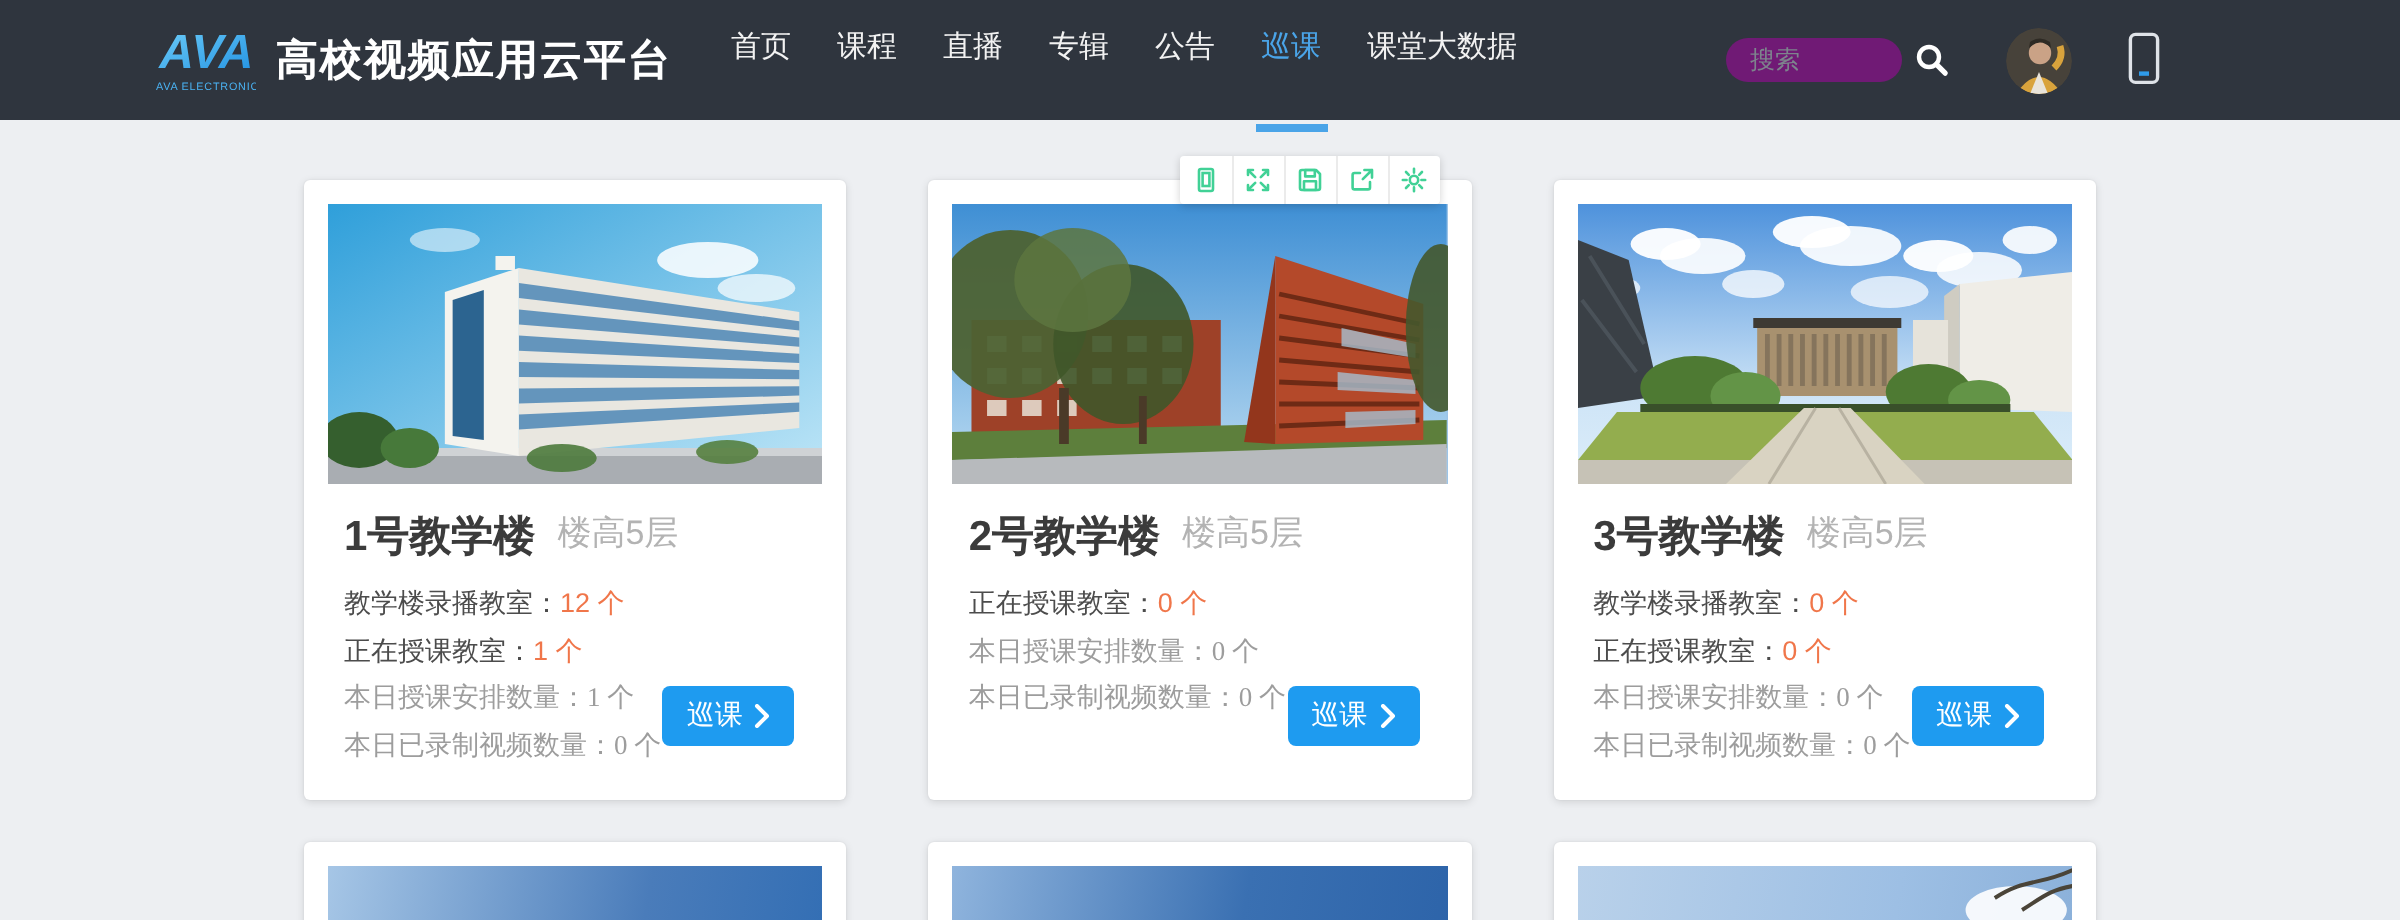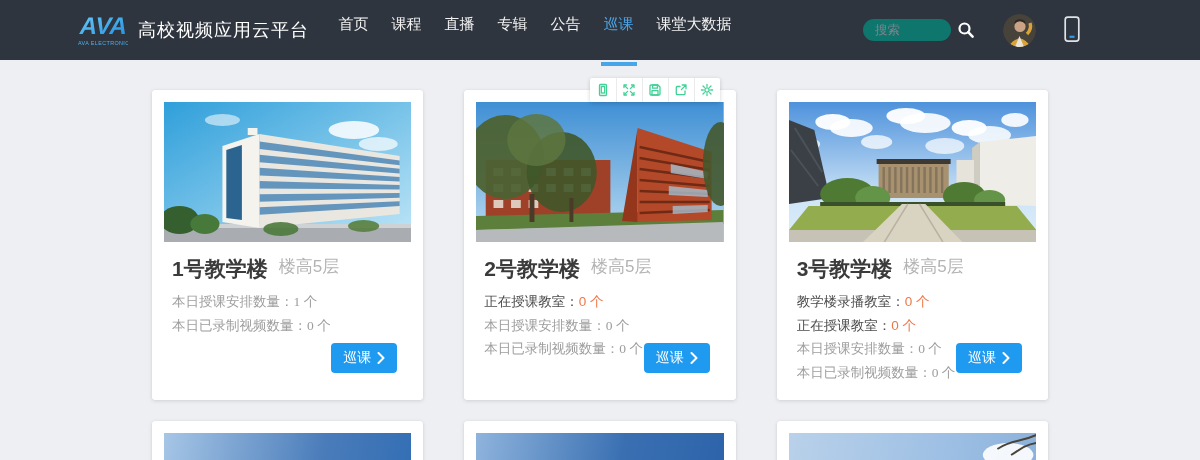--- a/index.html
+++ b/index.html
@@ -3,29 +3,29 @@
 <meta charset="utf-8">
 <style>
   * { margin:0; padding:0; box-sizing:border-box; }
   html,body { width:1200px; height:460px; overflow:hidden; background:#edeff2;
     font-family:"Liberation Sans","DejaVu Sans",sans-serif; }
 
   
   .navbar { height:60px; background:#2f353e; display:flex; align-items:center;
     padding:0 118px 0 74px; position:relative; }
   .brand { display:flex; align-items:center; gap:10px; }
-  .brand-title { color:#fff; font-size:18px; font-weight:400; letter-spacing:1px; white-space:nowrap; }
+  .brand-title { color:#fff; font-size:21px; font-weight:700; letter-spacing:1px; white-space:nowrap; }
   .nav-items { display:flex; height:72px; margin-left:18px; }
   .nav-item { position:relative; color:#f2f2f2; font-size:15px; line-height:60px;
     padding:0 1px; margin:0 10.5px; cursor:pointer; white-space:nowrap; }
   .nav-item.active { color:#4aa4e8; }
   .nav-item.active::after { content:""; position:absolute; left:-2px; right:-2px;
     bottom:0; height:4px; background:#4aa4e8; }
   .nav-right { margin-left:auto; display:flex; align-items:center; }
-  .search-pill { width:88px; height:22px; border-radius:11px; background:#0f766e;
+  .search-pill { width:88px; height:22px; border-radius:11px; background:#701a75;
     border:none; outline:none; color:#cfd3d8; font-size:12.5px; padding:0 12px; }
   .search-pill::placeholder { color:#7d848d; }
   .search-btn { background:none; border:none; margin-left:6px; cursor:pointer;
     display:flex; align-items:center; }
   .avatar { width:33px; height:33px; border-radius:50%; overflow:hidden;
     margin-left:28px; cursor:pointer; flex:none; }
   .phone-btn { background:none; border:none; margin-left:26px; cursor:pointer;
     display:flex; align-items:center; }
 
   
@@ -161,20 +161,22 @@
           <ellipse cx="42" cy="122" rx="15" ry="10" fill="#47793a"></ellipse>
           <ellipse cx="120" cy="127" rx="18" ry="7" fill="#4c7a3c" opacity=".9"></ellipse>
           <ellipse cx="205" cy="124" rx="16" ry="6" fill="#55803f" opacity=".9"></ellipse>
         </svg>
       </div>
       <div class="title-row">
         <h3 class="card-title">1号教学楼</h3>
         <span class="card-subtitle">楼高5层</span>
       </div>
       <div class="stats">
+        <div class="stat hl"><span>教学楼录播教室：</span><span class="val">12 个</span></div>
+        <div class="stat hl"><span>正在授课教室：</span><span class="val">1 个</span></div>
         <div class="stat dim"><span>本日授课安排数量：</span><span class="val">1 个</span></div>
         <div class="stat dim"><span>本日已录制视频数量：</span><span class="val">0 个</span></div>
       </div>
       <button class="patrol-btn">
         <span>巡课</span>
         <svg width="8" height="12" viewBox="0 0 8 12">
           <polyline points="1.5,1 6.5,6 1.5,11" fill="none" stroke="#ffffff" stroke-width="2" stroke-linecap="round" stroke-linejoin="round"></polyline>
         </svg>
       </button>
     </article>

